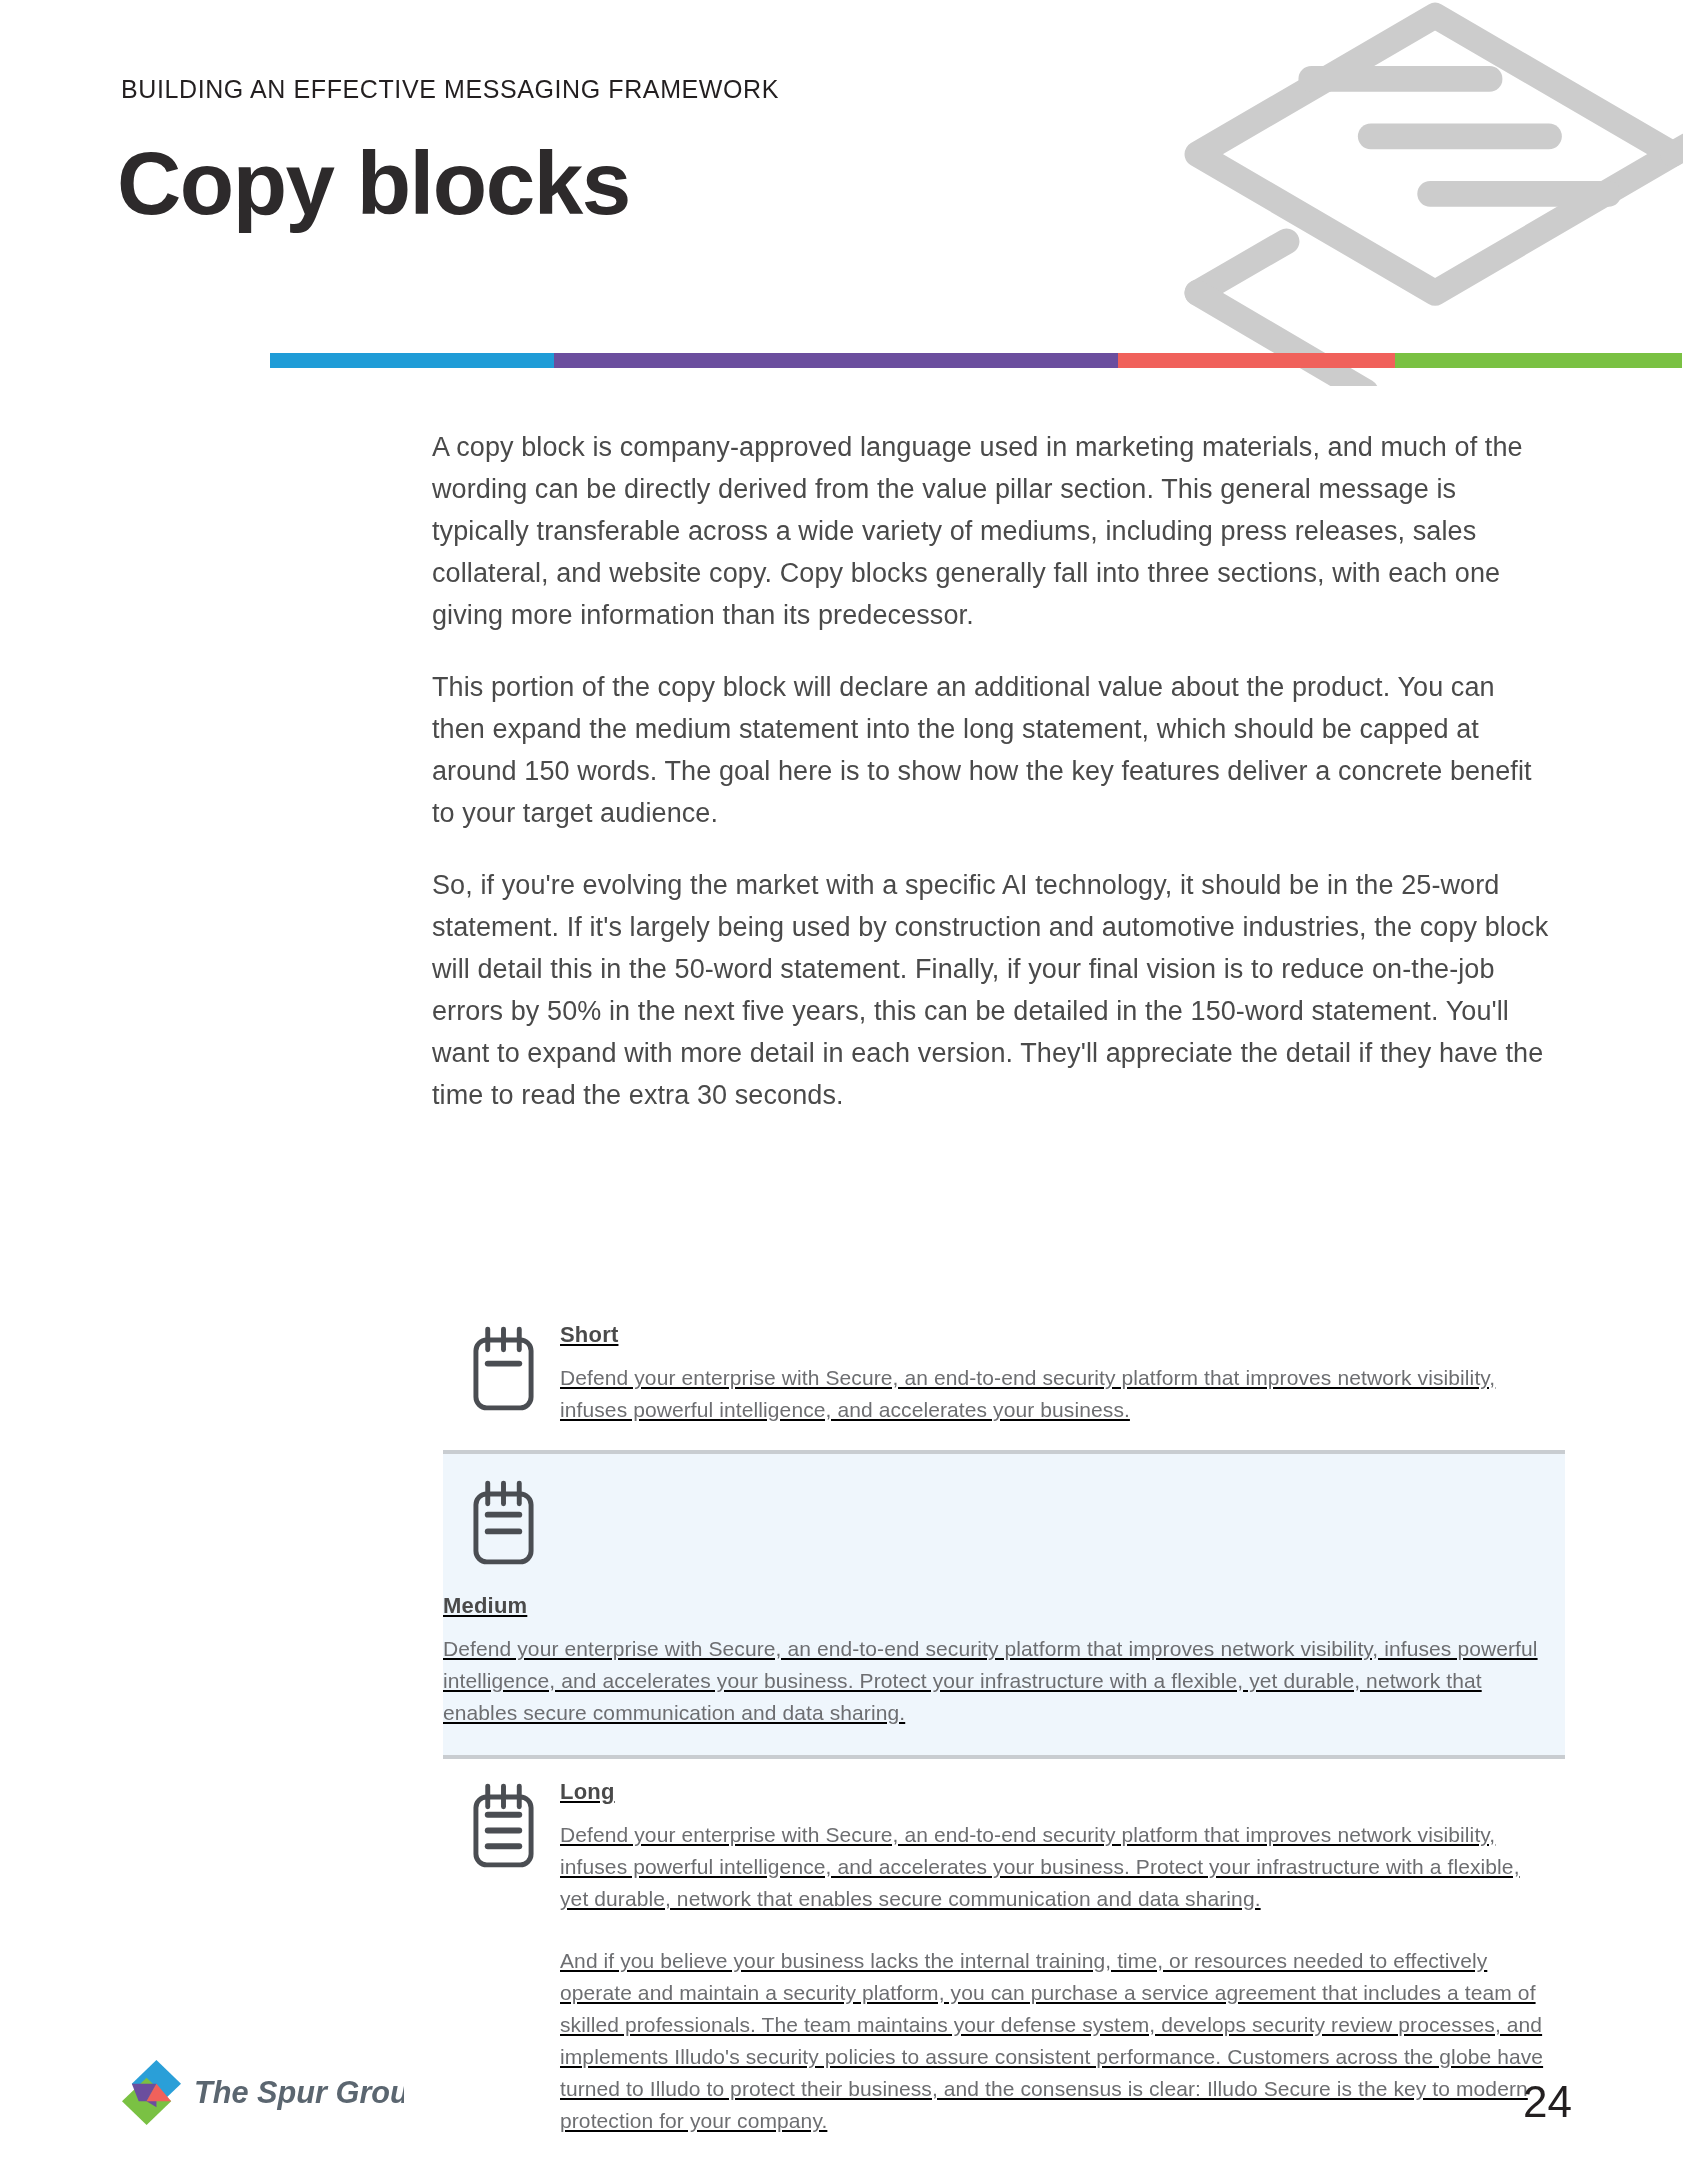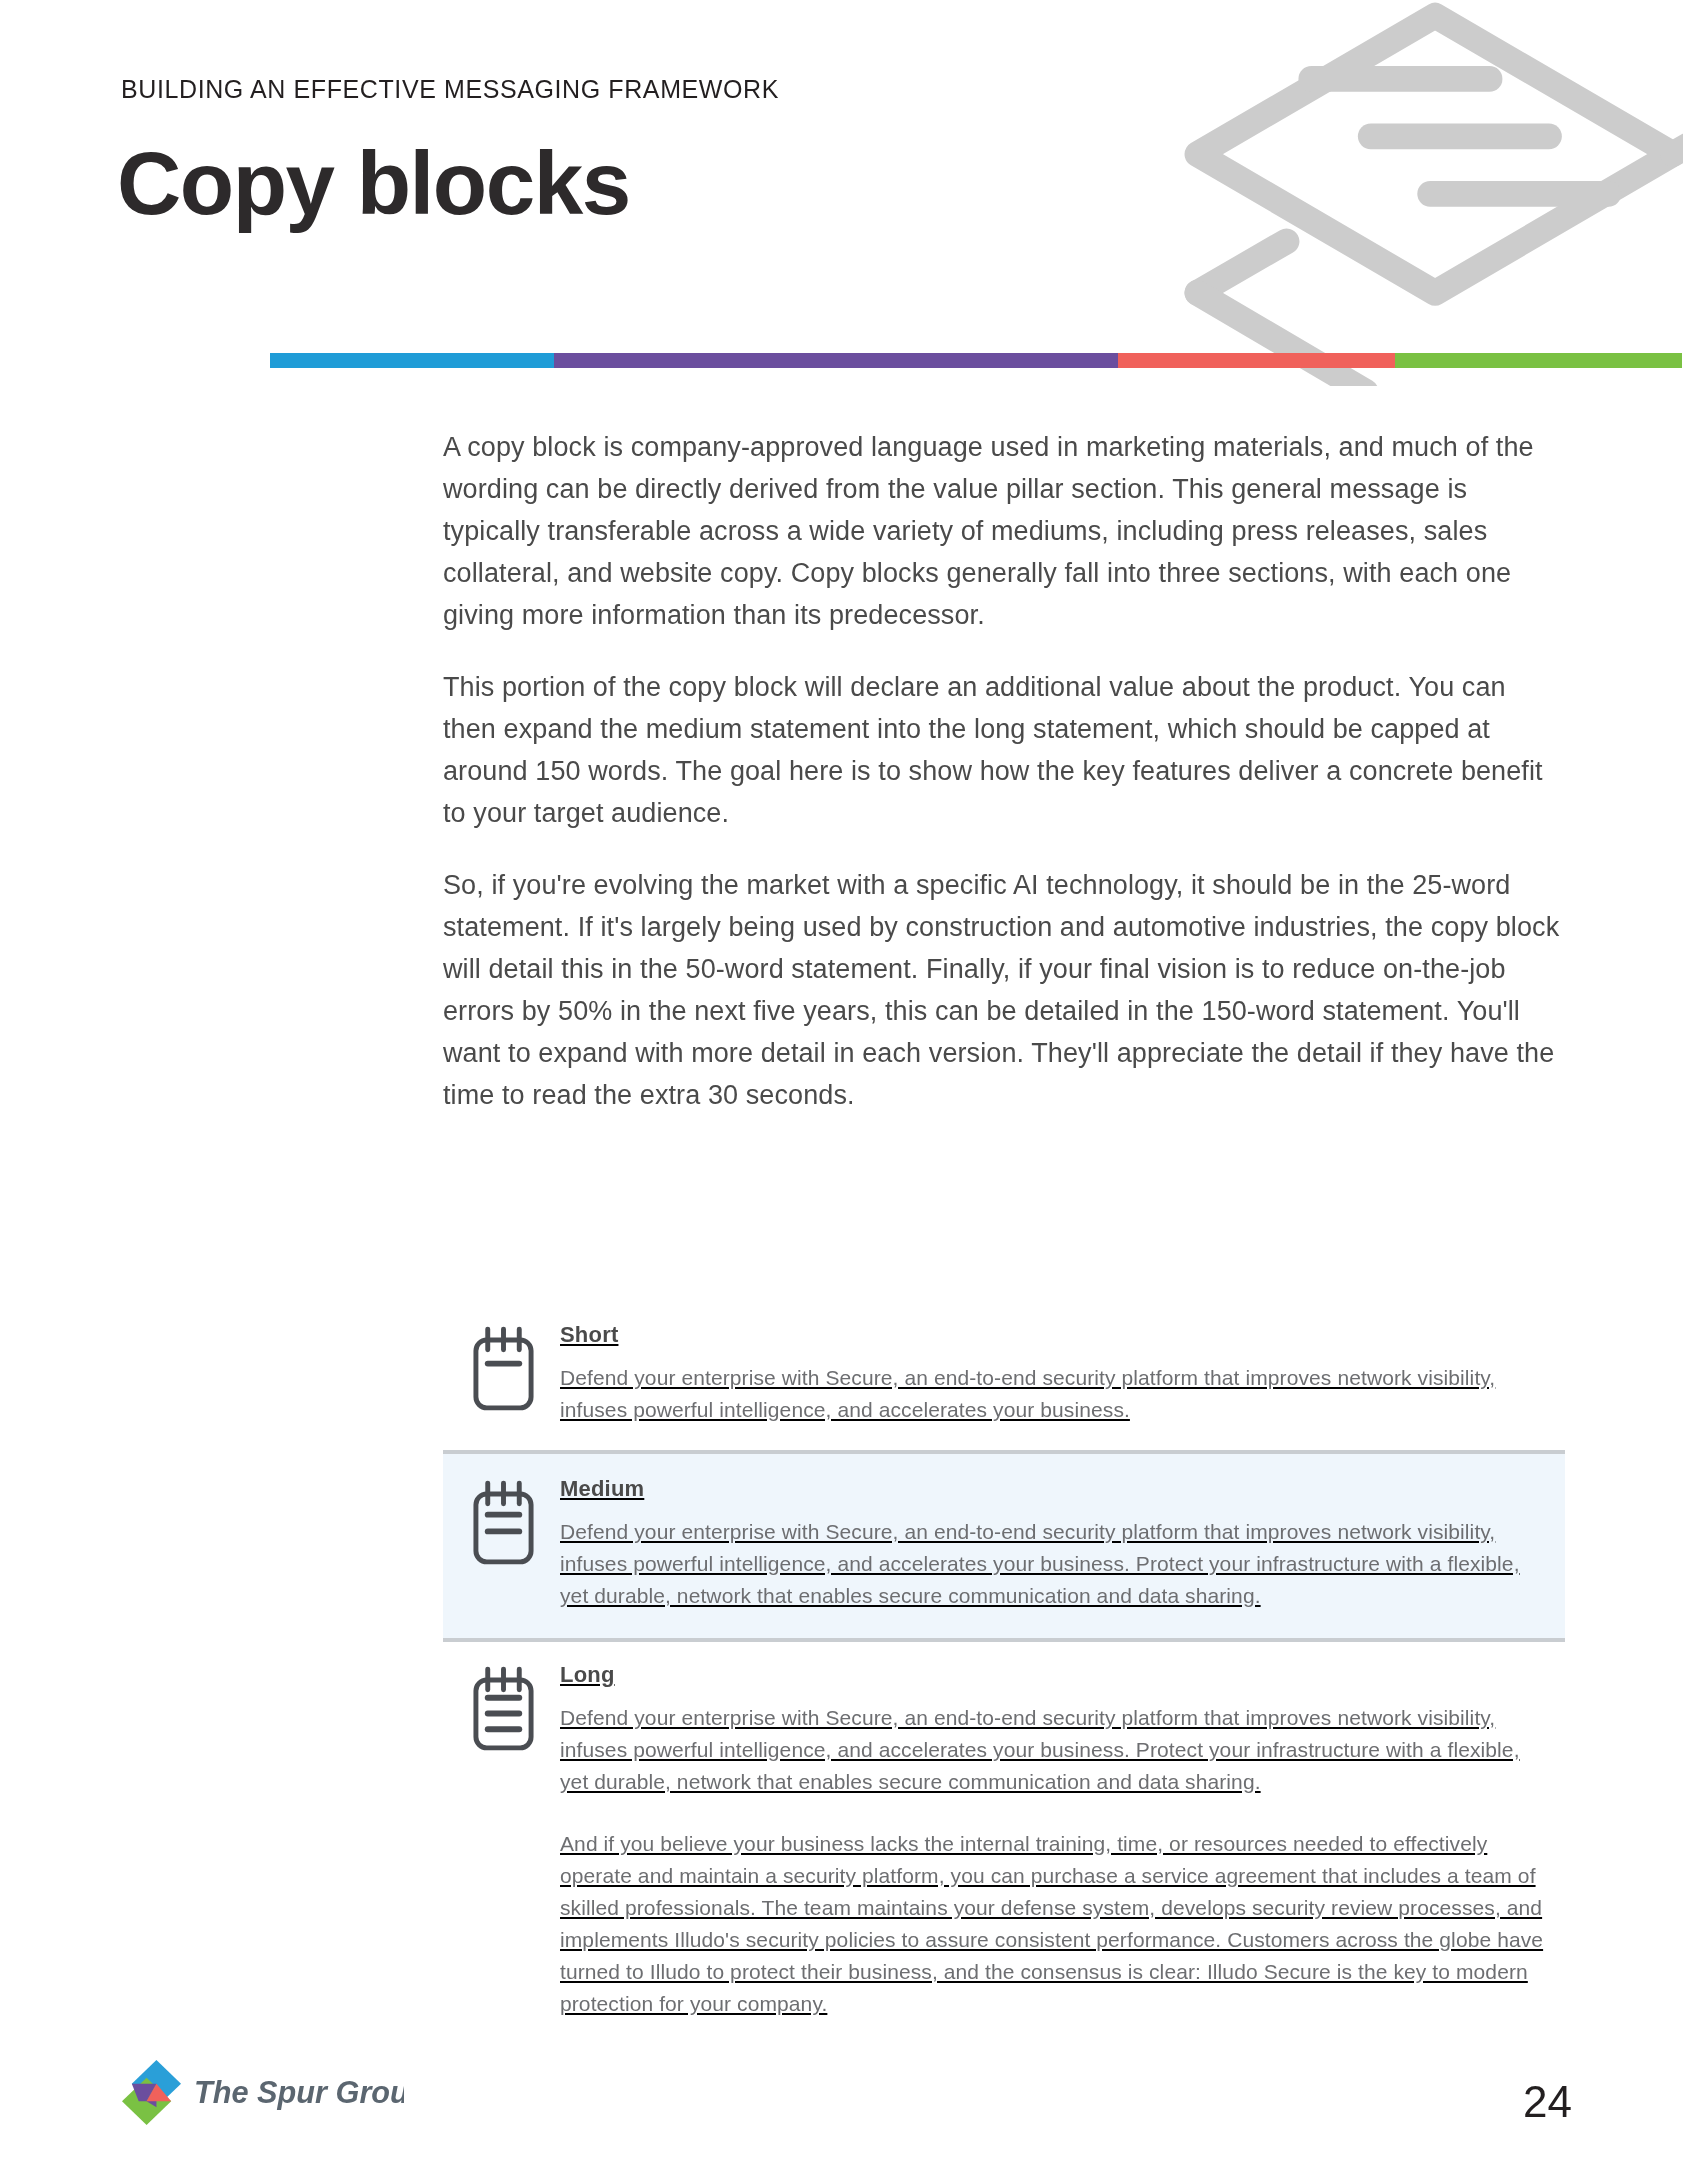--- a/index.html
+++ b/index.html
@@ -65,21 +65,21 @@
     width: 1413px;
     height: 15px;
     display: flex;
     z-index: 4;
   }
   .colorbar span { display: block; height: 100%; }
 
   
   .content {
     position: absolute;
-    left: 443px;
+    left: 432px;
     top: 426px;
     width: 1119px;
     z-index: 2;
   }
 
   .para {
     font-size: 27px;
     line-height: 42px;
     color: #4a4a4a;
     margin-bottom: 30px;
@@ -100,20 +100,21 @@
     display: flex;
     align-items: flex-start;
     padding: 20px 0 24px 0;
     position: relative;
   }
   .card.highlight {
     background: #eff6fc;
     border-top: 4px solid #c9cdd1;
     border-bottom: 4px solid #c9cdd1;
     padding: 22px 0 26px 0;
+    flex-direction: column;
   }
 
   .card-icon {
     width: 117px;
     flex: 0 0 117px;
     padding-top: 4px;
     display: flex;
     justify-content: flex-start;
     padding-left: 28px;
   }

